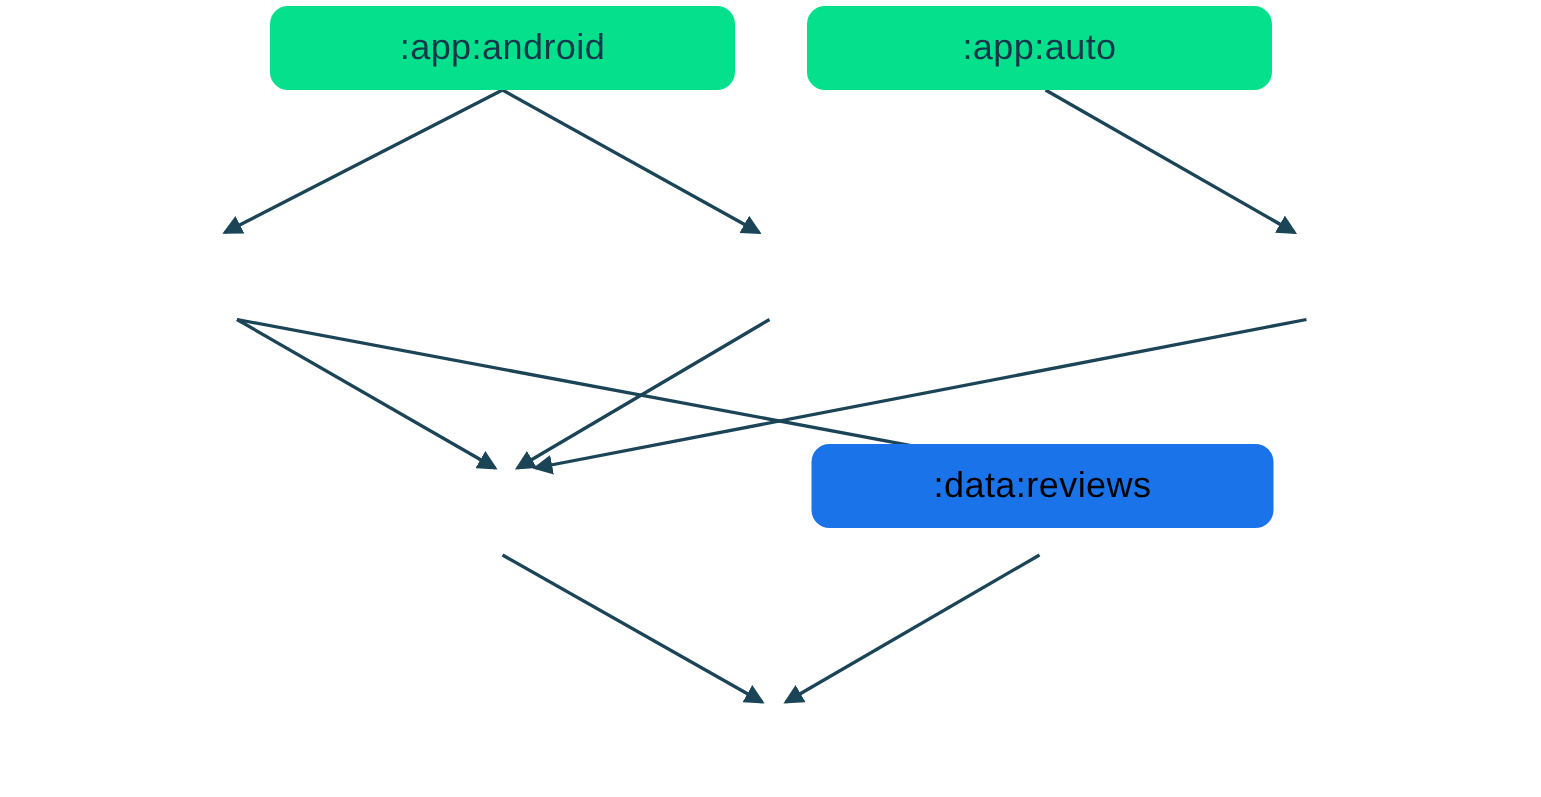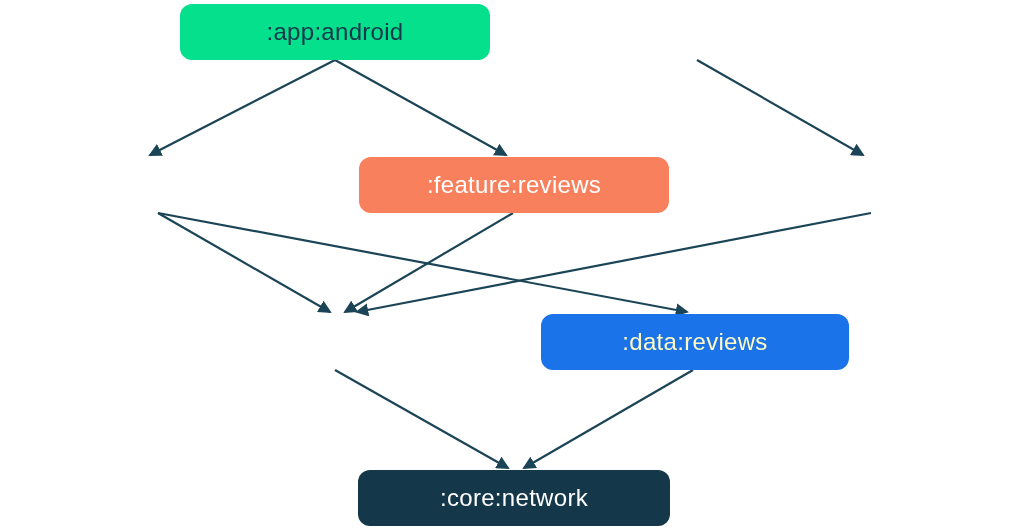--- a/index.html
+++ b/index.html
@@ -54,22 +54,19 @@
       <line x1="158" y1="213" x2="687" y2="312" stroke="#1B4557" stroke-width="2.2" marker-end="url(#arrowhead)"></line>
       <line x1="513" y1="213" x2="345" y2="312" stroke="#1B4557" stroke-width="2.2" marker-end="url(#arrowhead)"></line>
       <line x1="871" y1="213" x2="357" y2="312" stroke="#1B4557" stroke-width="2.2" marker-end="url(#arrowhead)"></line>
       <line x1="335" y1="370" x2="508" y2="468" stroke="#1B4557" stroke-width="2.2" marker-end="url(#arrowhead)"></line>
       <line x1="693" y1="370" x2="524" y2="468" stroke="#1B4557" stroke-width="2.2" marker-end="url(#arrowhead)"></line>
     </svg>
 
 <div class="node node-app" style="left: 180px; top: 4px; width: 310px; height: 56px; background: rgb(5, 224, 141); color: rgb(21, 55, 74);">
       <span>:app:android</span>
     </div>
-    <div class="node node-feature" style="left: 359px; top: 157px; width: 310px; height: 56px; background: rgb(248, 128, 92); color: rgb(255, 255, 255);">
-      <span>:feature:reviews</span>
+    <div class="node node-app" style="left: 538px; top: 4px; width: 310px; height: 56px; background: rgb(5, 224, 141); color: rgb(21, 55, 74);">
+      <span>:app:auto</span>
     </div>
-    <div class="node node-data" style="left: 541px; top: 314px; width: 308px; height: 56px; background: rgb(26, 115, 232); color: #fef9c3;">
+    <div class="node node-data" style="left: 541px; top: 296px; width: 308px; height: 56px; background: rgb(26, 115, 232); color: #000000;">
       <span>:data:reviews</span>
-    </div>
-    <div class="node node-core" style="left: 358px; top: 470px; width: 312px; height: 56px; background: rgb(21, 55, 74); color: rgb(255, 255, 255);">
-      <span>:core:network</span>
     </div>
   </div>
 
 </body></html>

